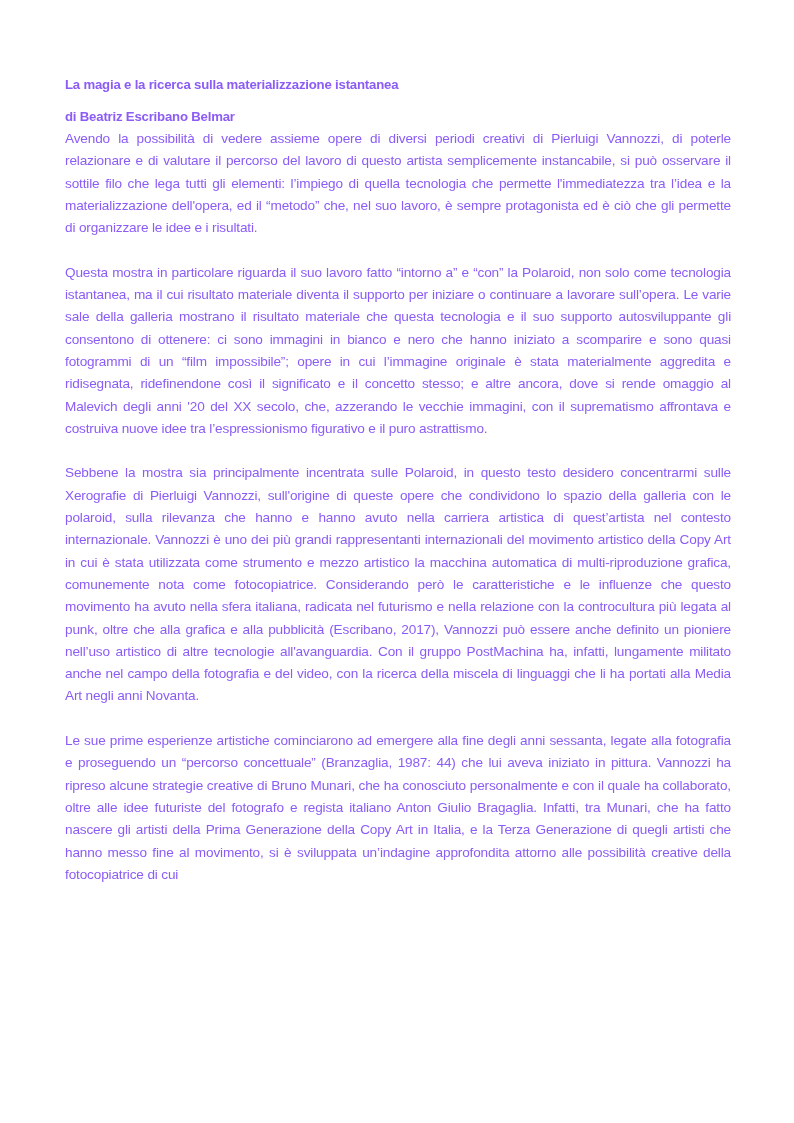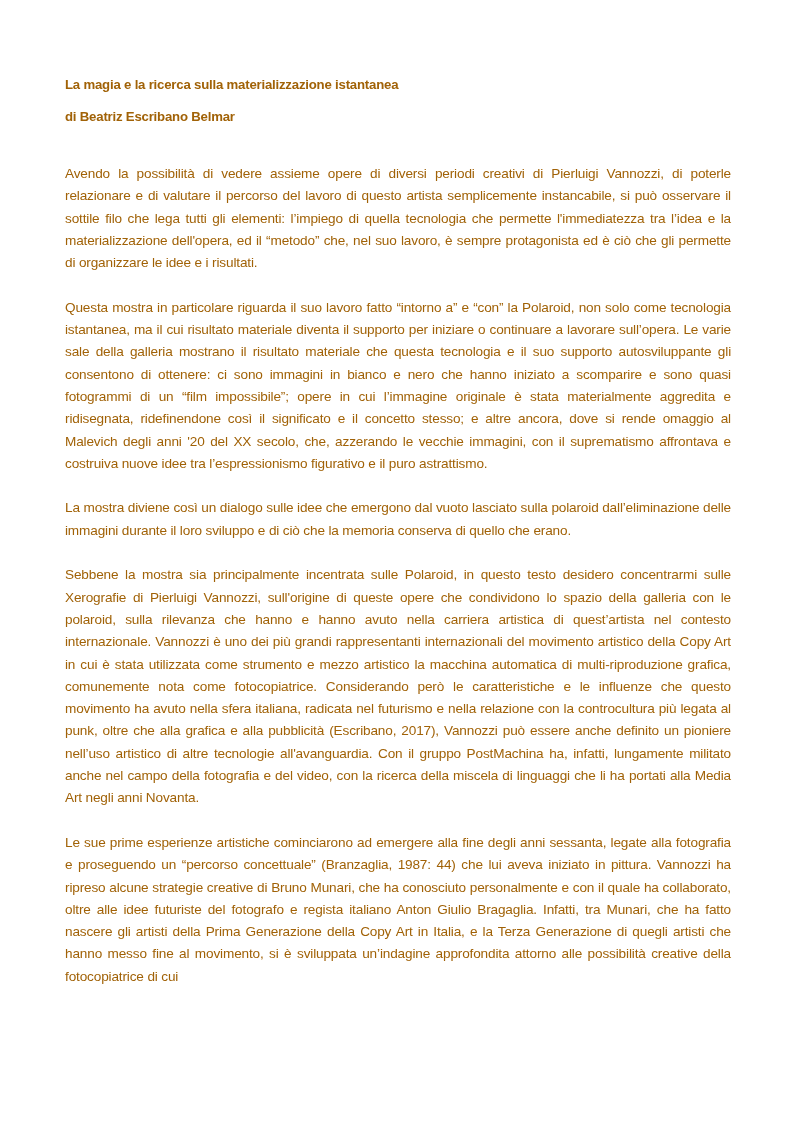--- a/index.html
+++ b/index.html
@@ -1,38 +1,37 @@
 <!DOCTYPE html>
 <html><head>
   <meta charset="utf-8">
   <style>
     html, body { margin: 0; padding: 0; background: #ffffff; }
     body { width: 794px; height: 1123px; overflow: hidden; position: relative; }
     .page {
       position: absolute; left: 65px; top: 74px; width: 666px;
       font-family: "Liberation Sans", sans-serif;
-      color: #a16207;
+      color: #8b5cf6;
     }
     .title, .author {
       font-weight: bold; font-size: 13.2px; line-height: 22px; margin: 0;
       letter-spacing: -0.2px;
     }
     .author { margin-top: 10px; }
-    .body { margin-top: 35px; }
+    .body { }
     .para {
       font-size: 13.6px; line-height: 22.3px; margin: 0 0 22.3px 0;
       text-align: justify; letter-spacing: -0.15px;
     }
   </style>
 </head>
 <body>
 
 <div class="page">
   <p class="title">La magia e la ricerca sulla materializzazione istantanea</p>
   <p class="author">di Beatriz Escribano Belmar</p>
   <div class="body">
     <p class="para">Avendo la possibilità di vedere assieme opere di diversi periodi creativi di Pierluigi Vannozzi, di poterle relazionare e di valutare il percorso del lavoro di questo artista semplicemente instancabile, si può osservare il sottile filo che lega tutti gli elementi: l’impiego di quella tecnologia che permette l'immediatezza tra l’idea e la materializzazione dell'opera, ed il “metodo” che, nel suo lavoro, è sempre protagonista ed è ciò che gli permette di organizzare le idee e i risultati.</p>
     <p class="para">Questa mostra in particolare riguarda il suo lavoro fatto “intorno a” e “con” la Polaroid, non solo come tecnologia istantanea, ma il cui risultato materiale diventa il supporto per iniziare o continuare a lavorare sull’opera. Le varie sale della galleria mostrano il risultato materiale che questa tecnologia e il suo supporto autosviluppante gli consentono di ottenere: ci sono immagini in bianco e nero che hanno iniziato a scomparire e sono quasi fotogrammi di un “film impossibile”; opere in cui l’immagine originale è stata materialmente aggredita e ridisegnata, ridefinendone così il significato e il concetto stesso; e altre ancora, dove si rende omaggio al Malevich degli anni '20 del XX secolo, che, azzerando le vecchie immagini, con il suprematismo affrontava e costruiva nuove idee tra l’espressionismo figurativo e il puro astrattismo.</p>
-    <p class="para">La mostra diviene così un dialogo sulle idee che emergono dal vuoto lasciato sulla polaroid dall’eliminazione delle immagini durante il loro sviluppo e di ciò che la memoria conserva di quello che erano.</p>
     <p class="para">Sebbene la mostra sia principalmente incentrata sulle Polaroid, in questo testo desidero concentrarmi sulle Xerografie di Pierluigi Vannozzi, sull'origine di queste opere che condividono lo spazio della galleria con le polaroid, sulla rilevanza che hanno e hanno avuto nella carriera artistica di quest’artista nel contesto internazionale. Vannozzi è uno dei più grandi rappresentanti internazionali del movimento artistico della Copy Art in cui è stata utilizzata come strumento e mezzo artistico la macchina automatica di multi-riproduzione grafica, comunemente nota come fotocopiatrice. Considerando però le caratteristiche e le influenze che questo movimento ha avuto nella sfera italiana, radicata nel futurismo e nella relazione con la controcultura più legata al punk, oltre che alla grafica e alla pubblicità (Escribano, 2017), Vannozzi può essere anche definito un pioniere nell’uso artistico di altre tecnologie all'avanguardia. Con il gruppo PostMachina ha, infatti, lungamente militato anche nel campo della fotografia e del video, con la ricerca della miscela di linguaggi che li ha portati alla Media Art negli anni Novanta.</p>
     <p class="para">Le sue prime esperienze artistiche cominciarono ad emergere alla fine degli anni sessanta, legate alla fotografia e proseguendo un “percorso concettuale” (Branzaglia, 1987: 44) che lui aveva iniziato in pittura. Vannozzi ha ripreso alcune strategie creative di Bruno Munari, che ha conosciuto personalmente e con il quale ha collaborato, oltre alle idee futuriste del fotografo e regista italiano Anton Giulio Bragaglia. Infatti, tra Munari, che ha fatto nascere gli artisti della Prima Generazione della Copy Art in Italia, e la Terza Generazione di quegli artisti che hanno messo fine al movimento, si è sviluppata un’indagine approfondita attorno alle possibilità creative della fotocopiatrice di cui</p>
   </div>
 </div>
 
 </body></html>

